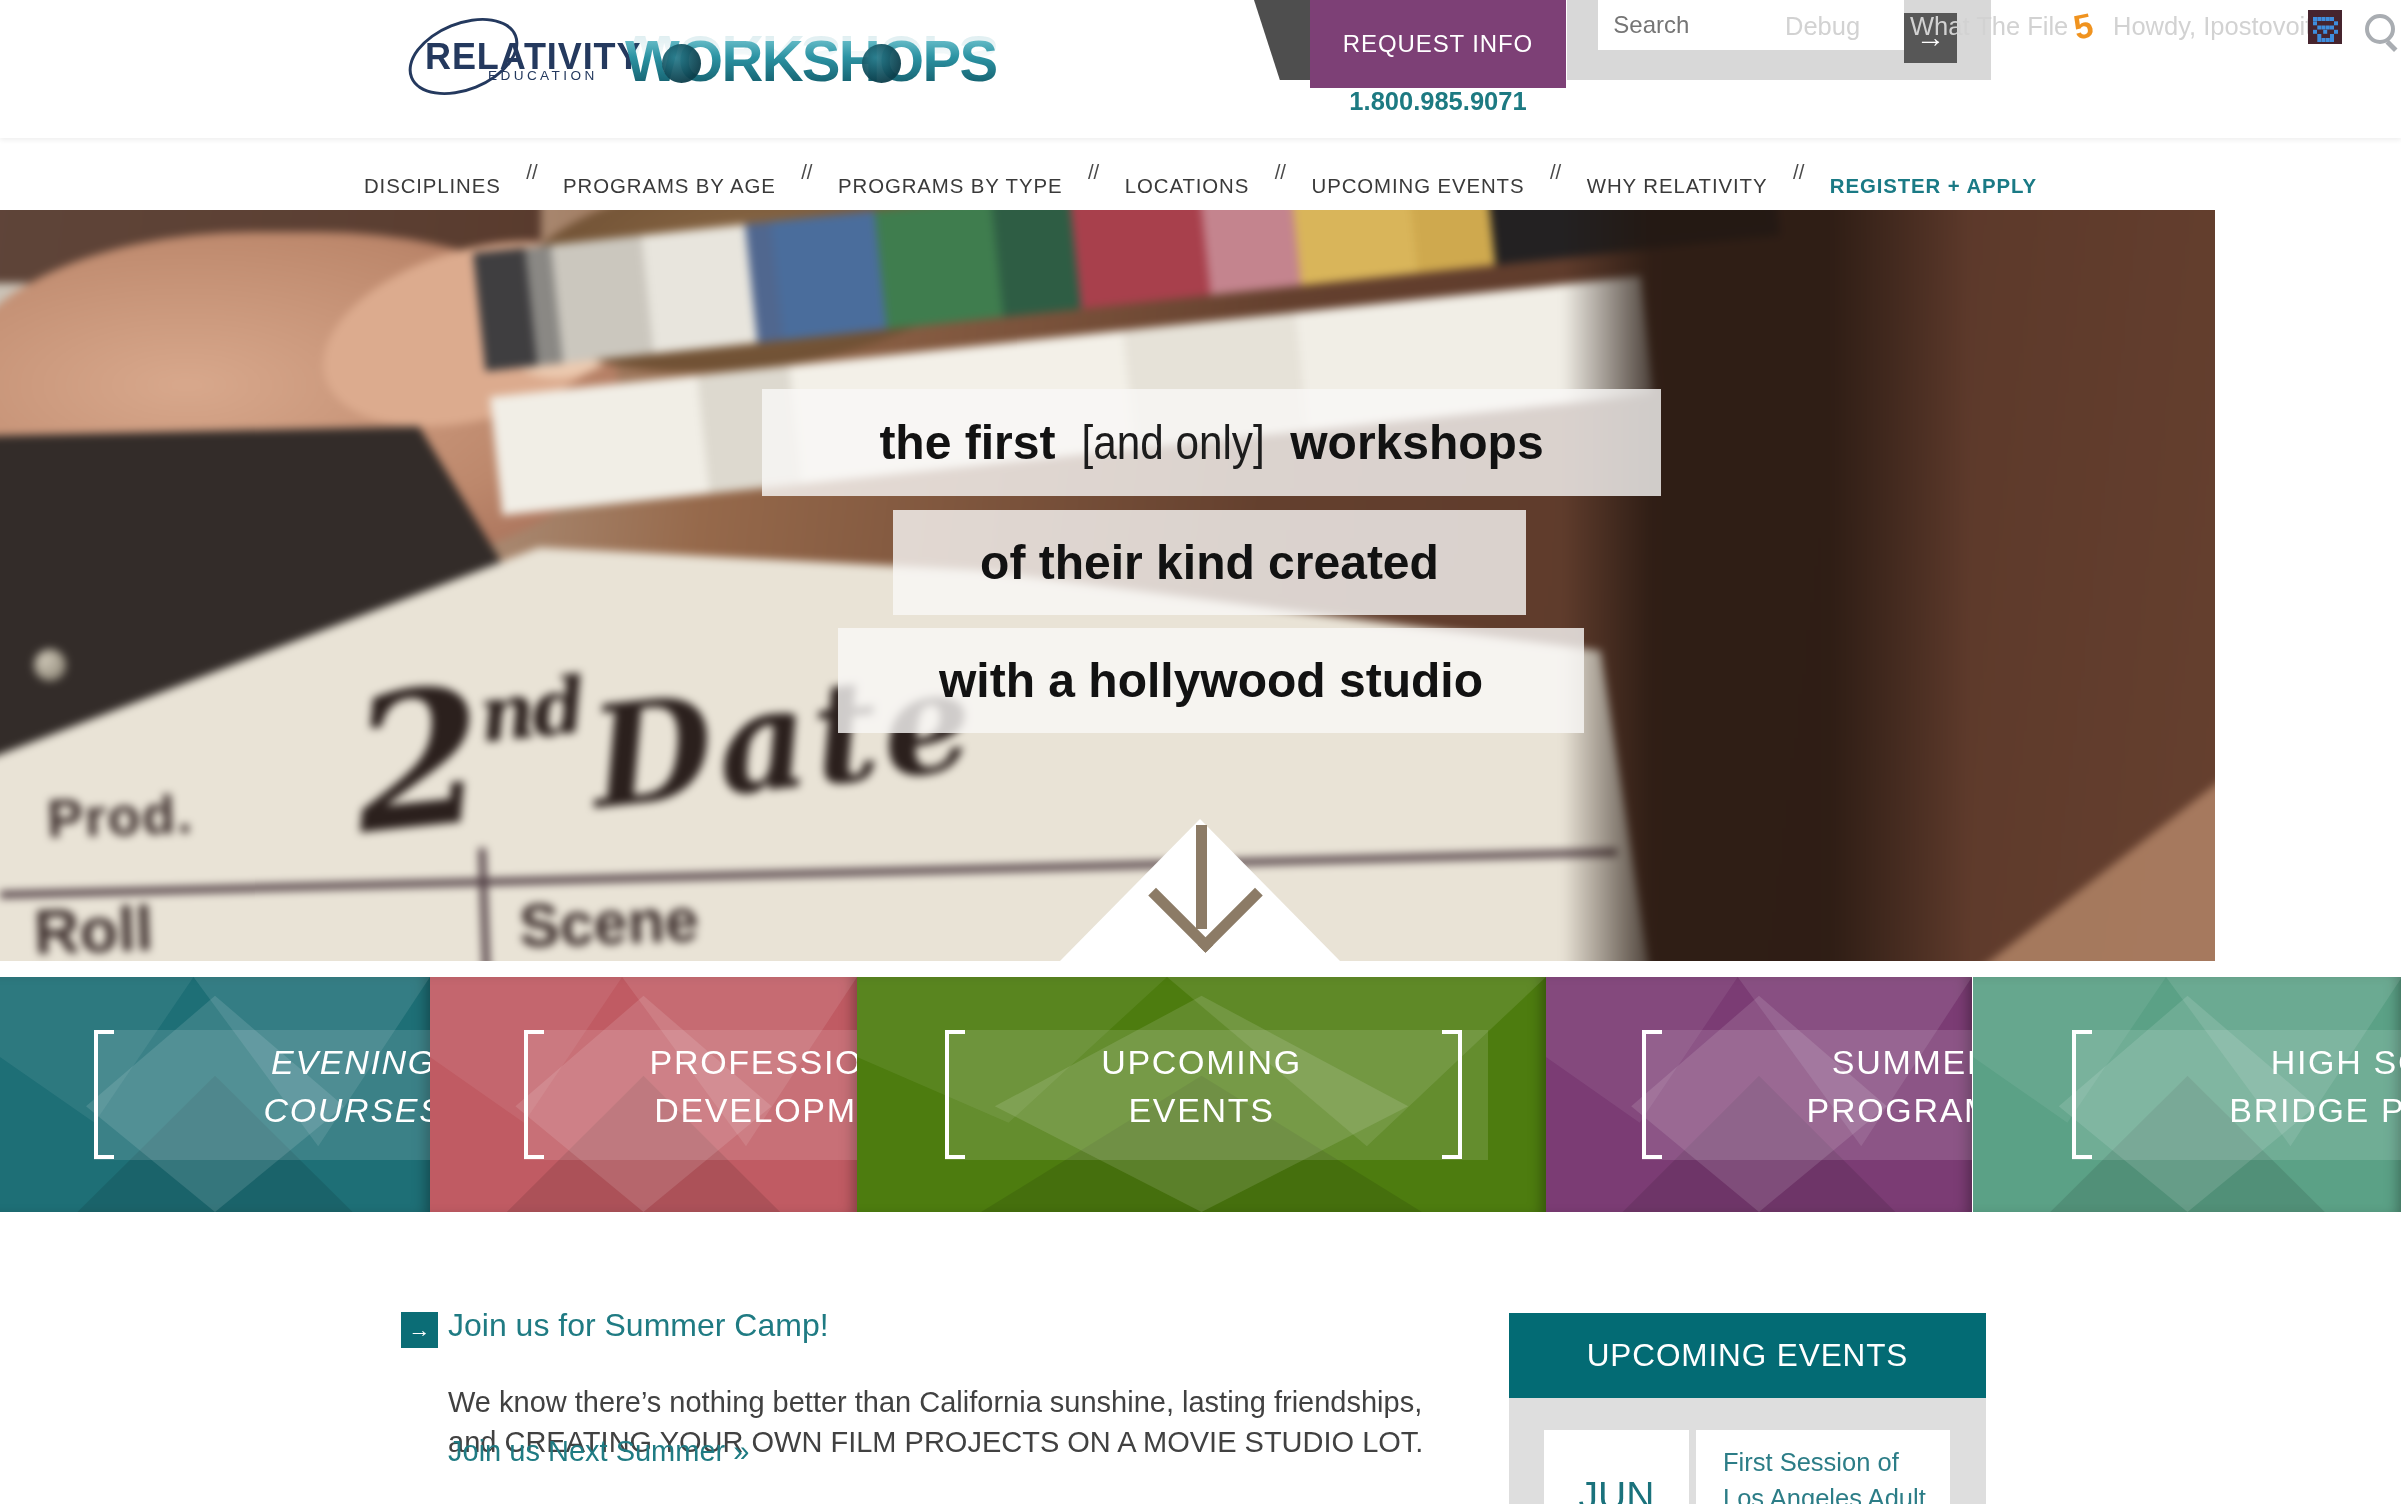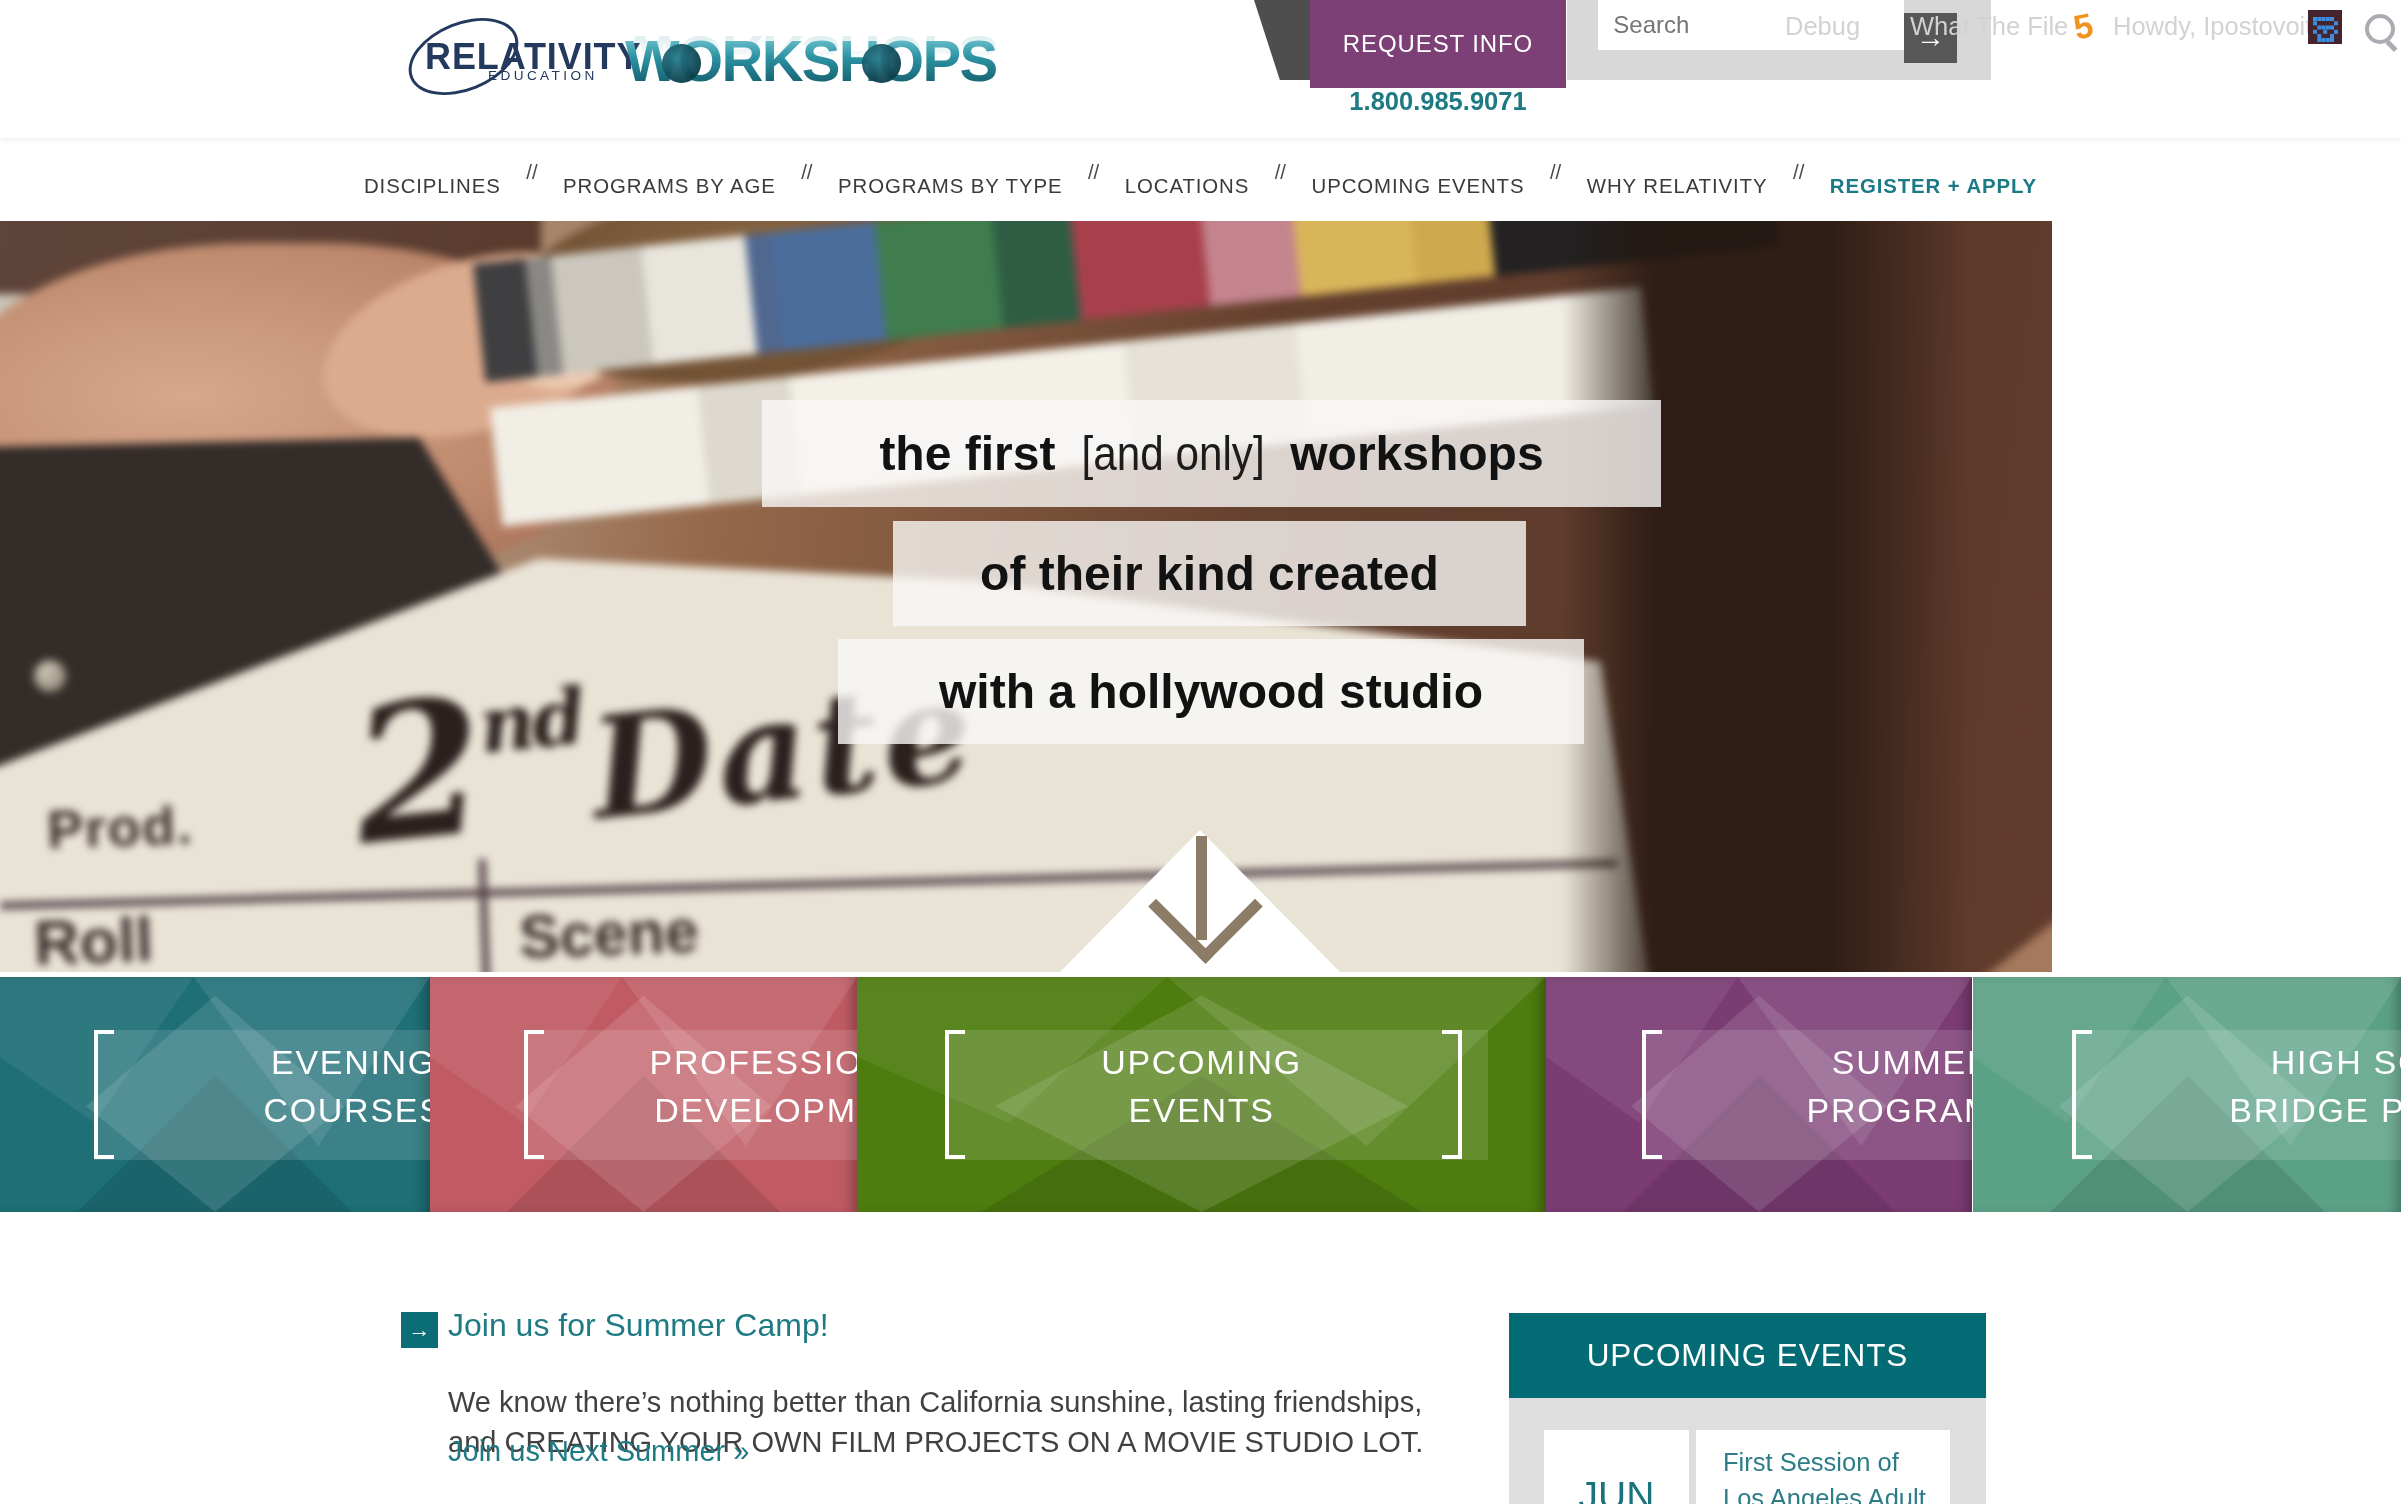--- a/index.html
+++ b/index.html
@@ -57,21 +57,21 @@
 
   
   .main-nav{left:0;top:138px;width:2401px;height:68px;background:#fff;display:flex;
      align-items:center;justify-content:center;gap:25.5px;z-index:9;}
   .nav-item{font-size:20.4px;color:#3a3a3a;letter-spacing:0.9px;font-weight:500;
      text-decoration:none;cursor:pointer;white-space:nowrap;margin-top:28px;}
   .nav-item.accent{color:#1a7a85;font-weight:bold;}
   .nav-sep{font-size:20.4px;color:#4a4a4a;}
 
   
-  .hero{left:0;top:221px;width:2052px;height:751px;overflow:hidden;background:#6a4533;}
+  .hero{left:0;top:210px;width:2215px;height:751px;overflow:hidden;background:#6a4533;}
   .hero-photo{position:absolute;left:-21px;top:-21px;width:2444px;height:794px;
      filter:blur(4.3px);}
   .hp{position:absolute;}
   .hero-bg{left:0;top:0;width:100%;height:100%;
      background:linear-gradient(97deg,#cdc6bb 0%,#bba795 14%,#96694b 30%,#64402e 52%,#5b382a 76%,#6b4431 100%);}
   .arm{left:0;top:0;width:562px;height:94px;background:#4b2e22;opacity:.85;}
   .palm{left:-25.5px;top:43px;width:664px;height:340px;border-radius:45%;
      background:radial-gradient(ellipse at 35% 45%,#d8a88c 0%,#bd886c 60%,#9c6450 100%);}
   .thumb{left:340px;top:60px;width:315px;height:170px;border-radius:50%;background:#dcab8e;
      transform:rotate(-16deg);}
@@ -252,21 +252,21 @@
       <span>with a hollywood studio</span>
     </div>
 
     <div class="hero-tri"></div>
     <div class="arrow-stem"></div>
     <div class="arrow-head"></div>
   </div>
 
   <div class="abs tiles">
 
-    <div class="tile" style="left: 0px; width: 430px; background-color: rgb(30, 111, 118);">
+    <div class="tile" style="left: 0px; width: 430px; background-color: rgb(30, 111, 118); font-style: italic;">
       <div class="ov o1"></div>
       <div class="ov o2"></div>
       <div class="ov o3"></div>
       <div class="ov o4"></div>
       <div class="band" style="left:94px;right:0;"></div>
       <div class="brk brk-l" style="left:94px;"></div>
       <div class="tlabel" style="left:111px;width:485px;">
         <span>EVENING</span>
         <span>COURSES</span>
       </div>

